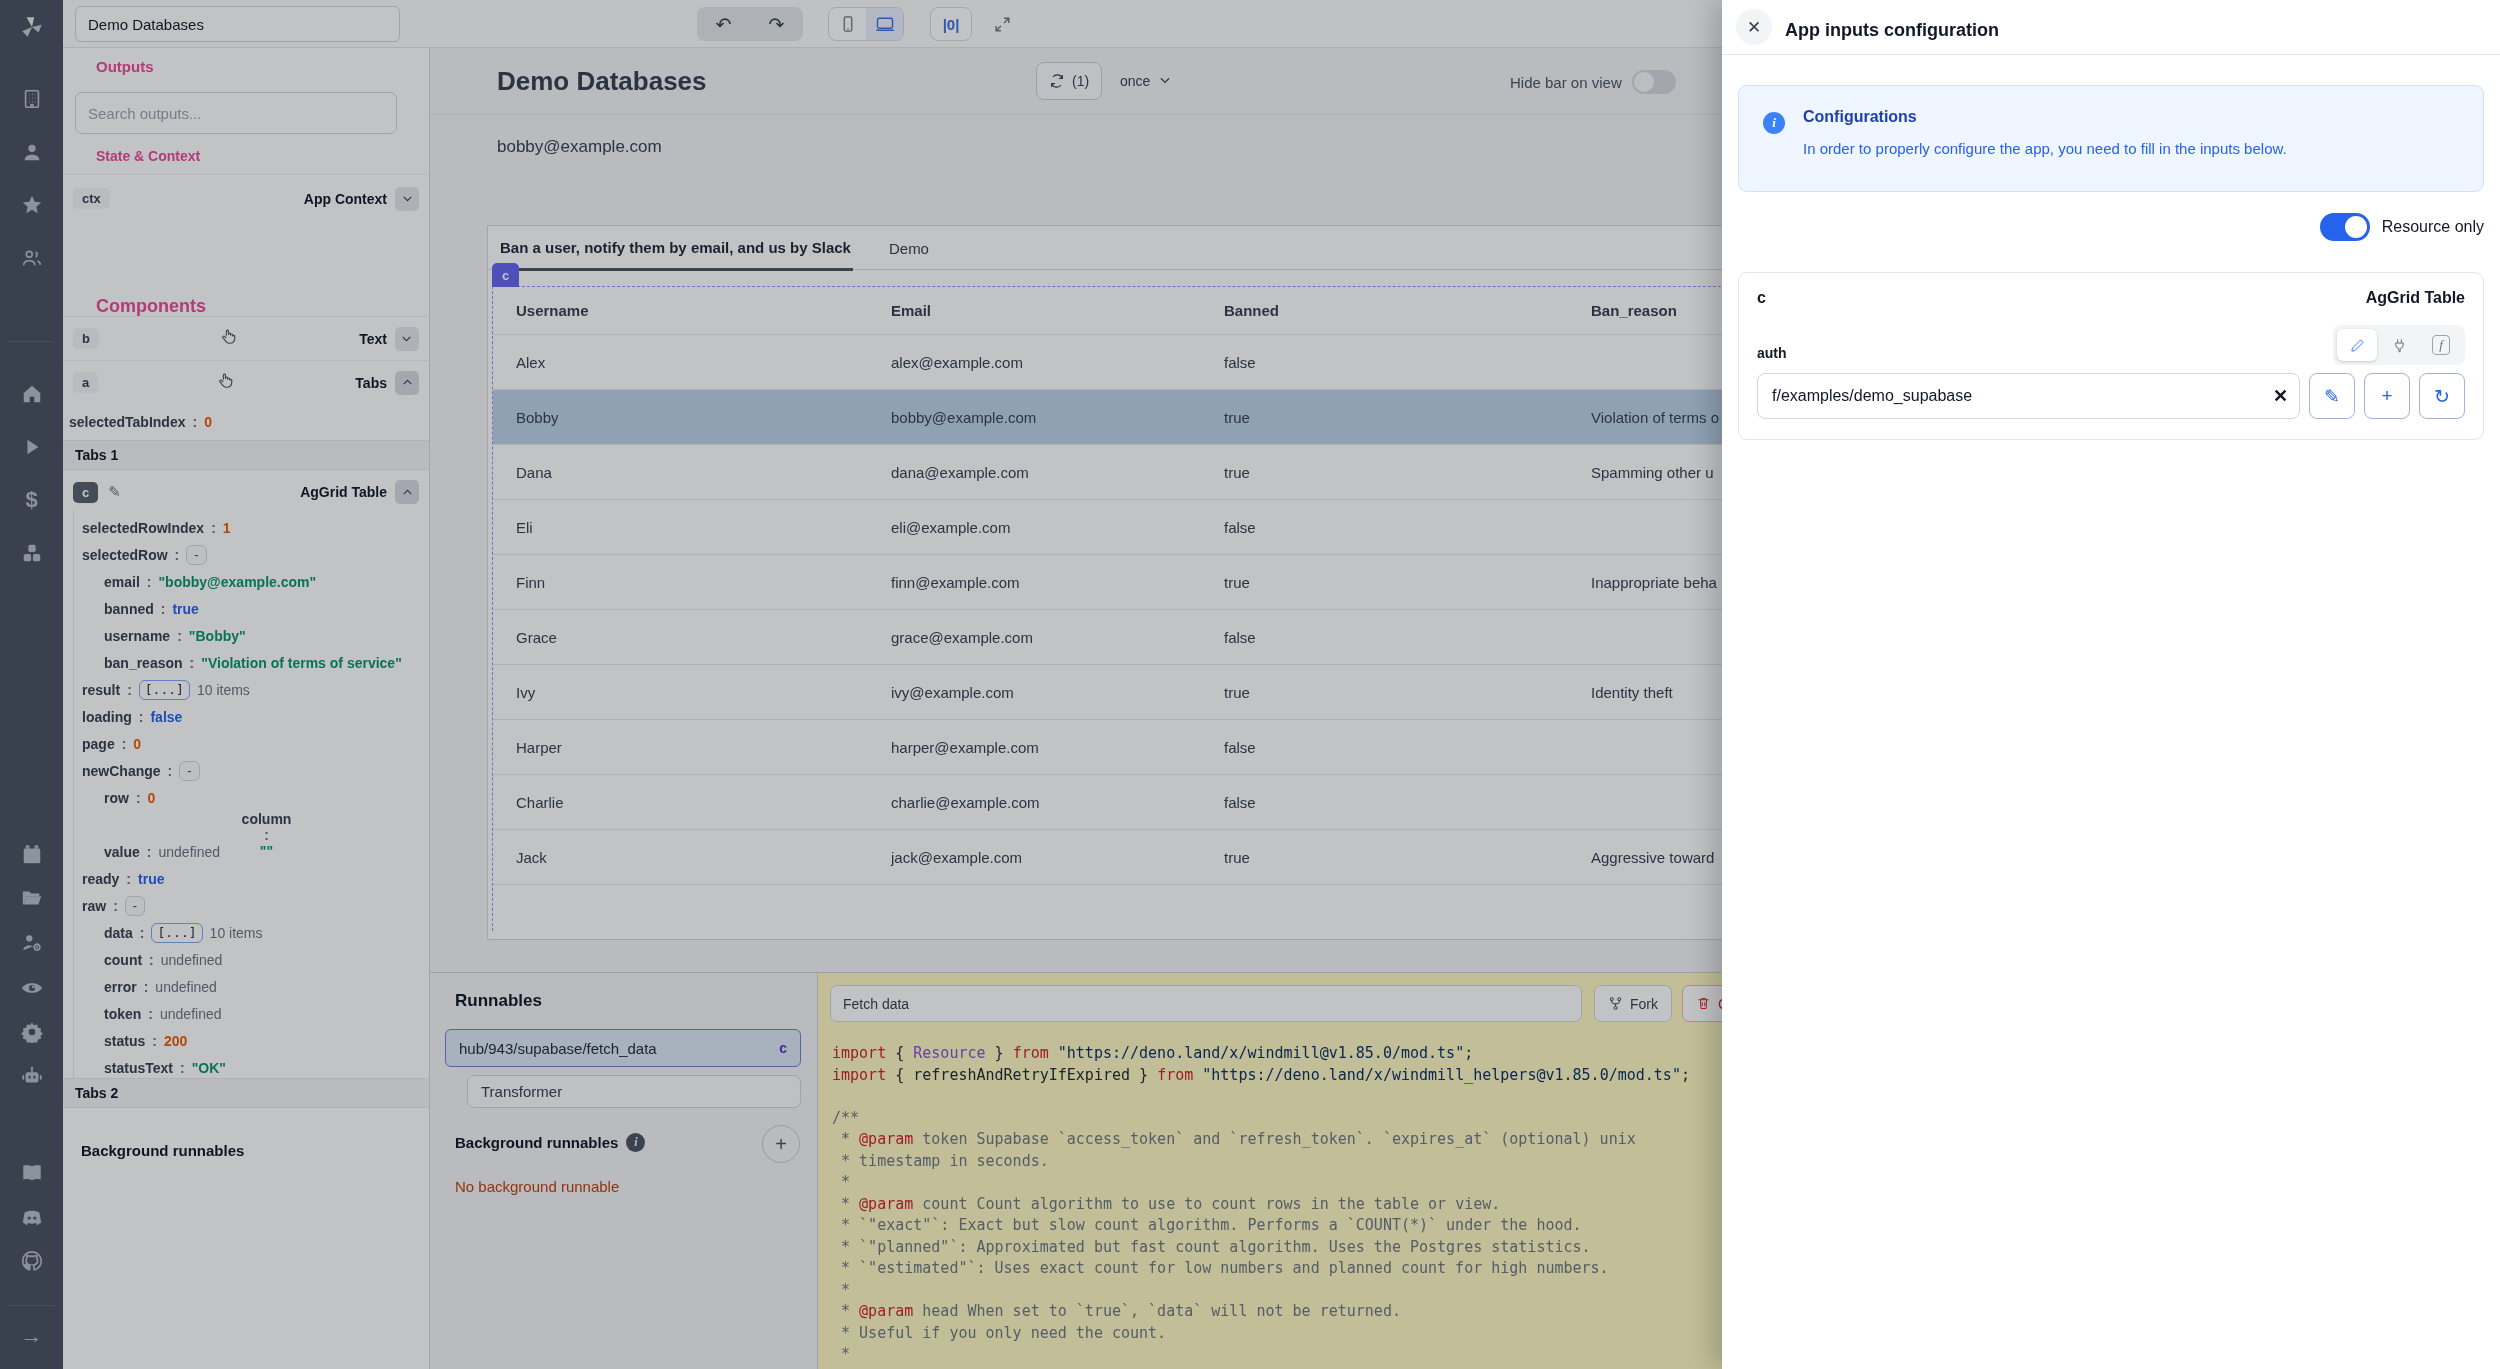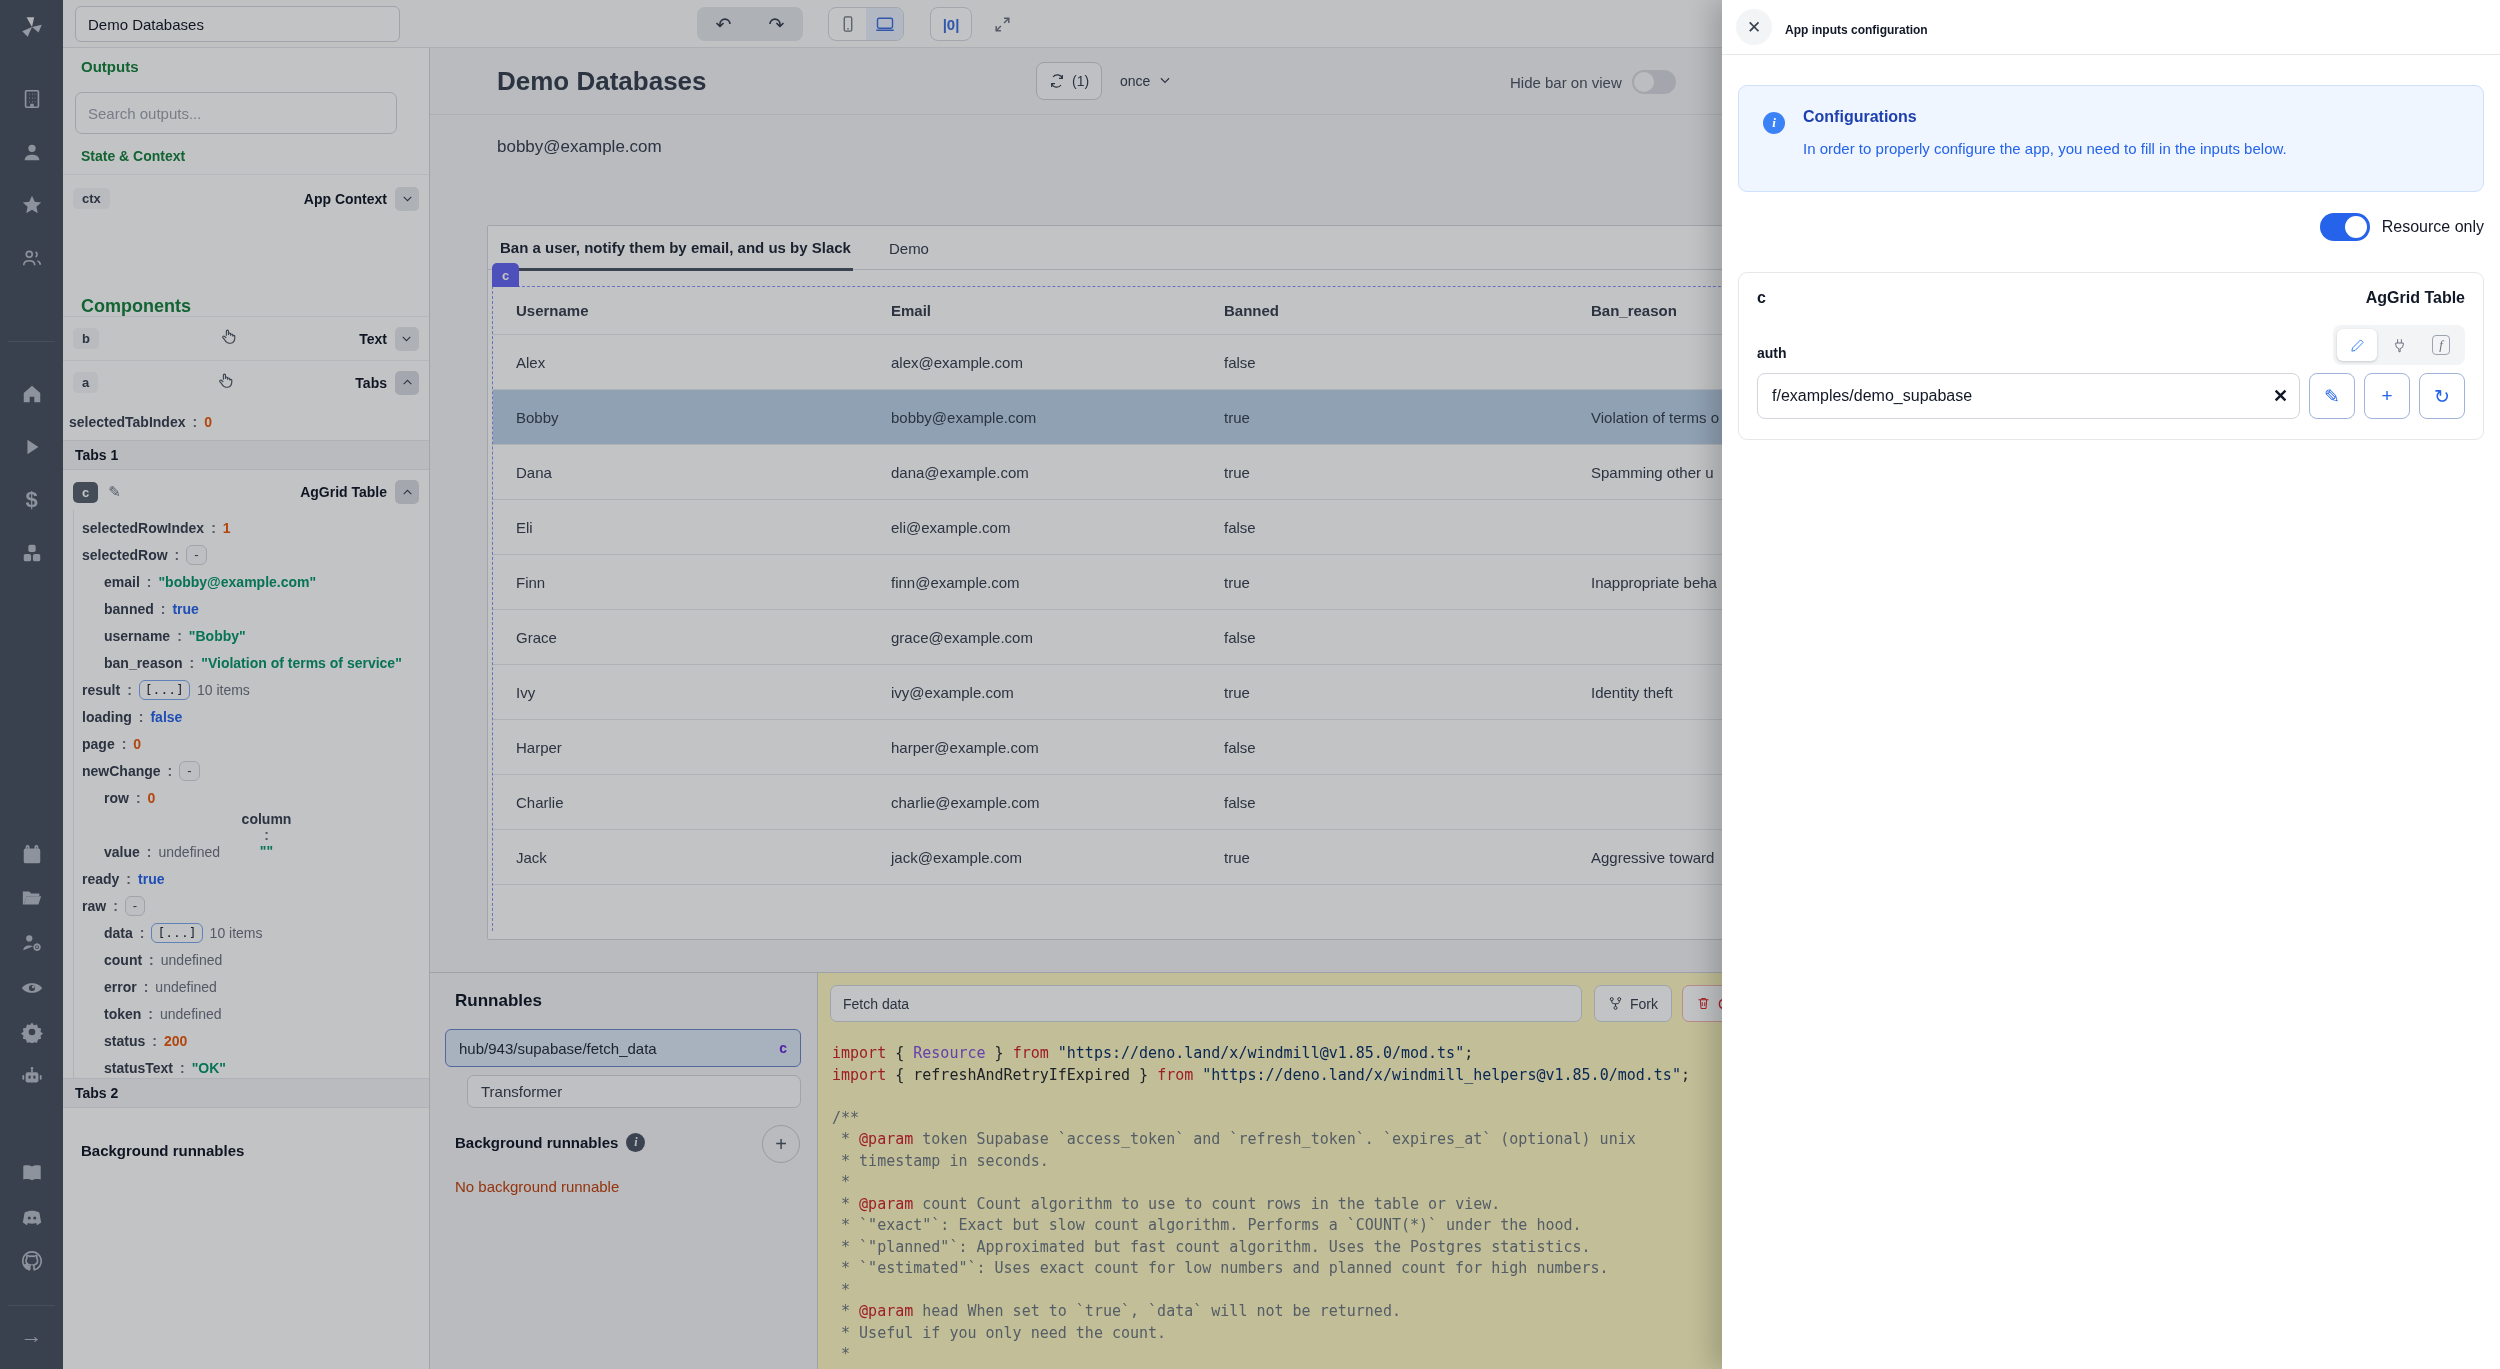--- a/index.html
+++ b/index.html
@@ -34,21 +34,21 @@
   .zerobox { position:absolute; left:867px; top:7px; width:42px; height:34px; border:1px solid #d6d9de;
     border-radius:8px; background:#fff; color:#3b6fe0; font-size:15px; font-weight:bold;
     display:flex; align-items:center; justify-content:center; }
   .expand-ic { position:absolute; left:922px; top:7px; width:34px; height:34px; display:flex;
     align-items:center; justify-content:center; }
   .expand-ic svg { stroke:#6b7280; fill:none; stroke-width:1.8; }
 
   
   .lpanel { position:absolute; left:63px; top:48px; width:367px; height:1321px; background:#fff;
     border-right:1px solid #d3d6da; z-index:4; overflow:hidden; }
-  .sec-h { font-size:15px; font-weight:bold; color:#15803d; }
+  .sec-h { font-size:15px; font-weight:bold; color:#ec4899;margin-left:15px; }
   .search { position:absolute; left:12px; top:44px; width:322px; height:42px; border:1px solid #d1d5db;
     border-radius:7px; background:#fff; font-size:15px; color:#374151; padding:0 12px;
     font-family:"Liberation Sans",sans-serif; }
   .search::placeholder { color:#9ca3af; }
   .prow { display:flex; align-items:center; justify-content:flex-end; height:48px; padding:0 10px;
     border-top:1px solid #f0f1f3; }
   .chip { background:#f3f4f6; border-radius:5px; padding:3px 9px; font-size:13px; font-weight:bold;
     color:#374151; margin-right:auto; }
   .ptype { font-size:14px; font-weight:bold; color:#111827; margin-right:8px; }
   .chevbox { width:24px; height:24px; background:#e5e7eb; border-radius:5px; display:flex;
@@ -150,21 +150,21 @@
   
   .dim { position:absolute; left:0; top:0; width:1722px; height:1369px; background:rgba(12,16,24,0.25);
     z-index:20; pointer-events:none; }
 
   
   .drawer { position:absolute; left:1722px; top:0; width:778px; height:1369px; background:#fff; z-index:30;
     box-shadow:-10px 0 24px rgba(0,0,0,0.18); }
   .dr-head { height:55px; border-bottom:1px solid #e5e7eb; display:flex; align-items:center; padding:0 14px; }
   .x-btn { width:36px; height:36px; border-radius:50%; background:#f3f4f6; color:#374151; font-size:17px;
     display:flex; align-items:center; justify-content:center; margin-right:13px; }
-  .dr-title { font-size:12px; font-weight:bold; color:#111827;margin-top:6px; }
+  .dr-title { font-size:18px; font-weight:bold; color:#111827;margin-top:6px; }
   .infobox { position:absolute; left:16px; top:85px; width:746px; height:107px; background:#eff6ff;
     border:1px solid #cfe0fb; border-radius:9px; padding:22px 24px; }
   .info-ic { position:absolute; left:24px; top:26px; width:22px; height:22px; border-radius:50%;
     background:#3b82f6; color:#fff; font-size:13px; font-weight:bold; display:flex; align-items:center;
     justify-content:center; font-family:"Liberation Serif",serif; font-style:italic; }
   .info-title { margin-left:40px; font-size:16px; font-weight:bold; color:#1e40af; }
   .info-body { margin-left:40px; margin-top:14px; font-size:15px; color:#2563eb; }
   .toggle-row { position:absolute; right:16px; top:213px; display:flex; align-items:center; gap:12px; }
   .toggle-on { width:50px; height:28px; border-radius:14px; background:#2563eb; position:relative; }
   .toggle-on::after { content:""; position:absolute; right:3px; top:3px; width:22px; height:22px;

